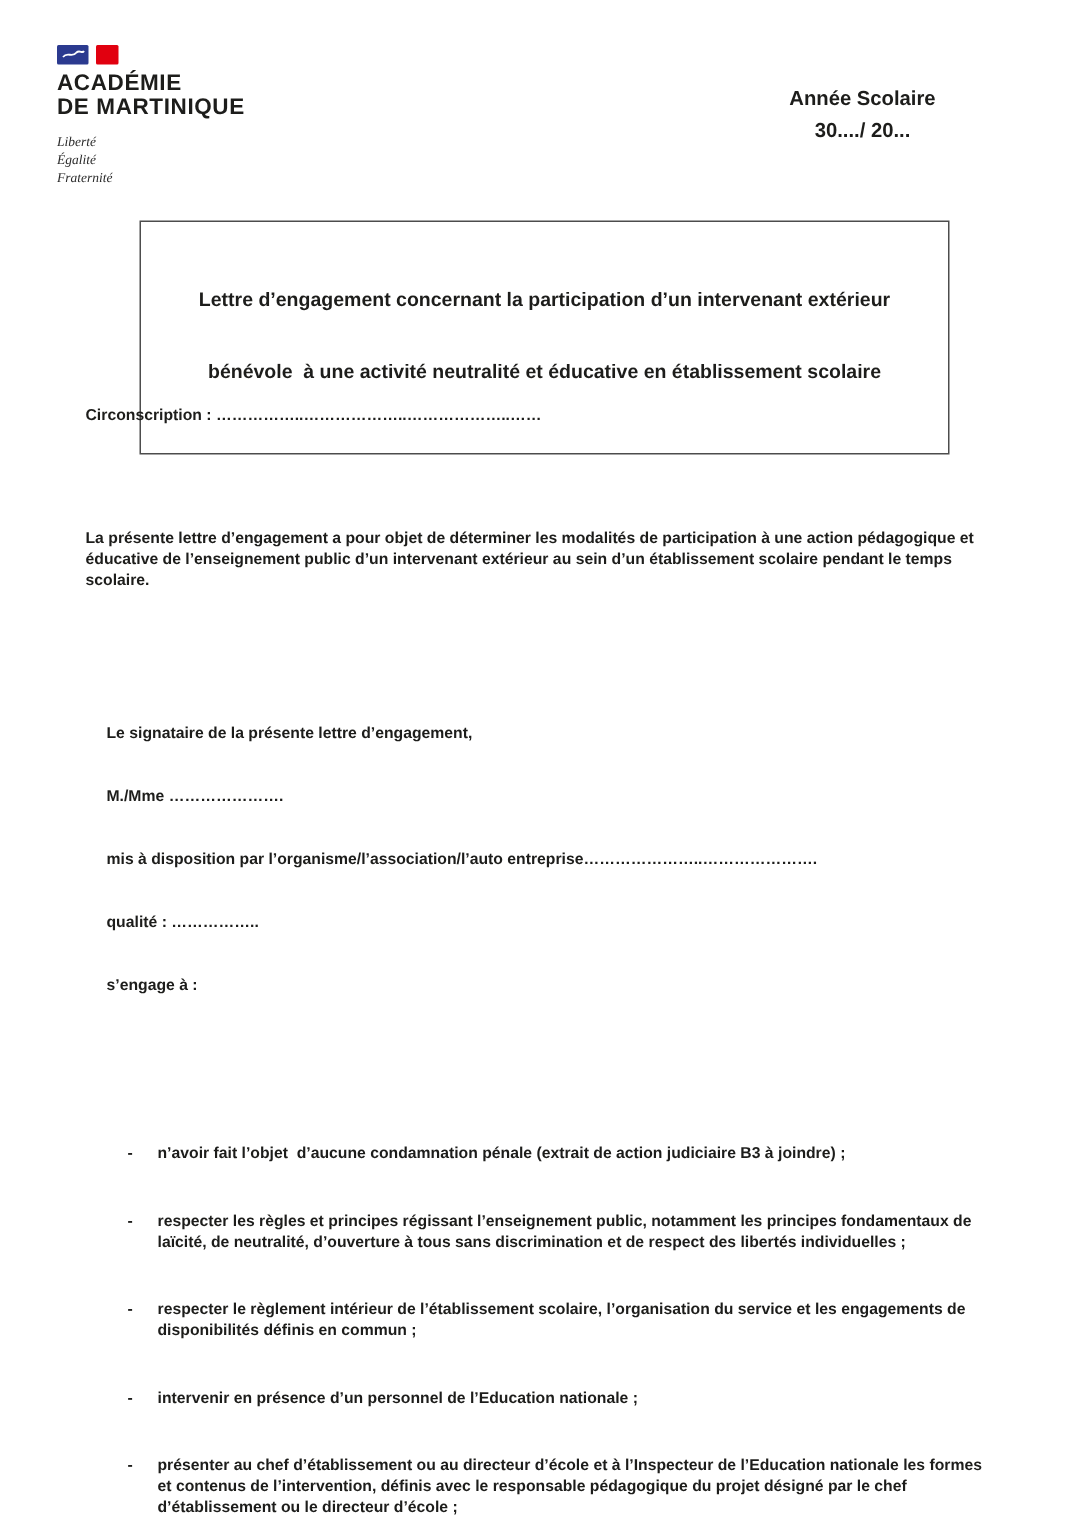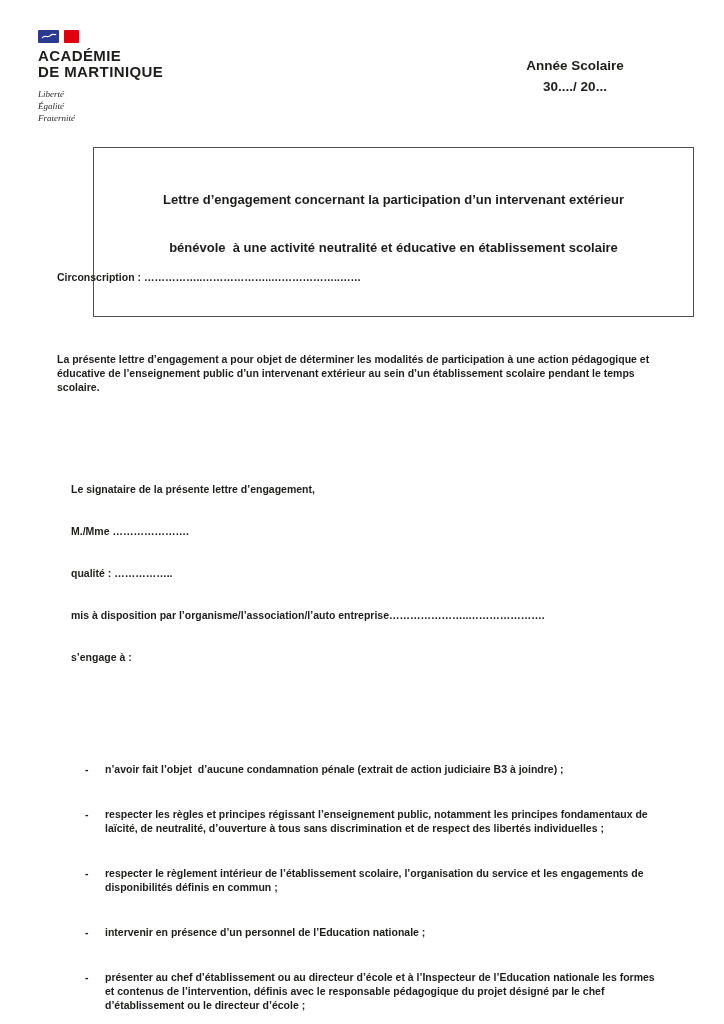--- a/index.html
+++ b/index.html
@@ -13,23 +13,23 @@
     overflow:hidden;
   }
   
   .brand{position:absolute;left:38px;top:30px;}
   .flag{display:block;}
   .brand-name{margin-top:4px;font-size:15px;line-height:16px;letter-spacing:0.4px;color:#1d1d1b;}
   .motto{margin-top:8px;font-family:"Liberation Serif",serif;font-style:italic;font-weight:400;font-size:9px;line-height:12px;color:#2a2a2a;}
   .school-year{position:absolute;top:55px;left:495px;width:160px;text-align:center;font-size:13.5px;line-height:21px;}
   
   .title-box{
-    position:absolute;top:147px;left:93px;width:601px;box-sizing:border-box;
+    position:absolute;top:147px;left:93px;width:540px;box-sizing:border-box;
     border:1px solid #4d4d4d;
-    padding:12px 6px 28px 6px;
+    padding:12px 6px 14px 6px;
     text-align:center;font-size:13px;line-height:16px;white-space:pre-wrap;
   }
   
   .content{
     position:absolute;top:228px;left:57px;width:606px;
     font-size:10.5px;line-height:14px;white-space:pre-wrap;
   }
   .circ{margin:0 0 26px 0;}
   .intro{margin:0 0 18px 0;}
   .signatory p{margin:0;padding-left:14px;}
@@ -72,22 +72,22 @@
 
   <div class="content">
 
     <p class="circ">Circonscription : ……………..………………..………………..……</p>
 
     <p class="intro">La présente lettre d’engagement a pour objet de déterminer les modalités de participation à une action pédagogique et éducative de l’enseignement public d’un intervenant extérieur au sein d’un établissement scolaire pendant le temps scolaire.</p>
 
     <div class="signatory">
       <p>Le signataire de la présente lettre d’engagement,</p>
       <p>M./Mme ………………….</p>
+      <p>mis à disposition par l’organisme/l’association/l’auto entreprise…………………..………………….</p>
       <p>qualité : ……………..</p>
-      <p>mis à disposition par l’organisme/l’association/l’auto entreprise…………………..………………….</p>
       <p>s’engage à :</p>
     </div>
 
     <ul class="engagements">
       <li>n’avoir fait l’objet  d’aucune condamnation pénale (extrait de action judiciaire B3 à joindre) ;</li>
       <li>respecter les règles et principes régissant l’enseignement public, notamment les principes fondamentaux de laïcité, de neutralité, d’ouverture à tous sans discrimination et de respect des libertés individuelles ;</li>
       <li>respecter le règlement intérieur de l’établissement scolaire, l’organisation du service et les engagements de disponibilités définis en commun ;</li>
       <li>intervenir en présence d’un personnel de l’Education nationale ;</li>
       <li>présenter au chef d’établissement ou au directeur d’école et à l’Inspecteur de l’Education nationale les formes et contenus de l’intervention, définis avec le responsable pédagogique du projet désigné par le chef d’établissement ou le directeur d’école ;</li>
       

